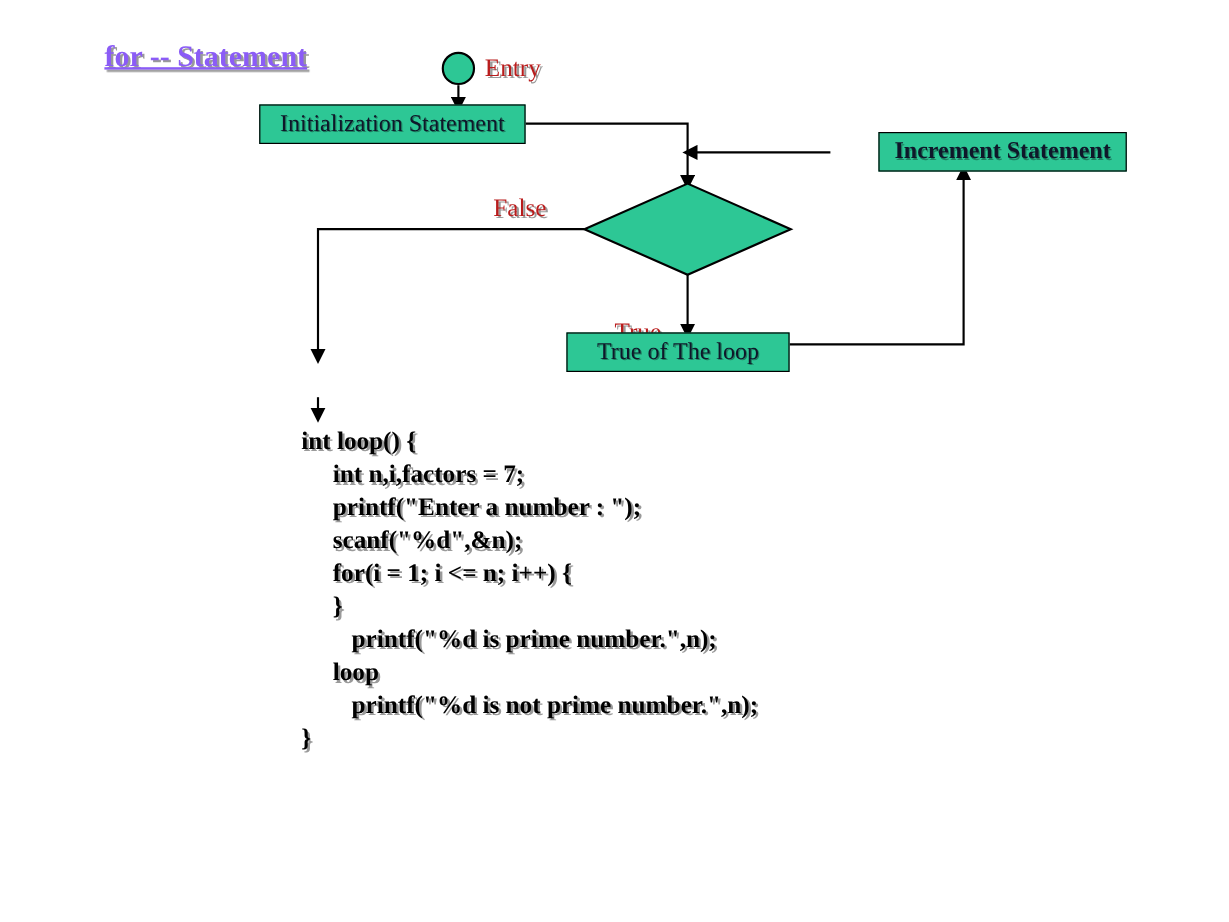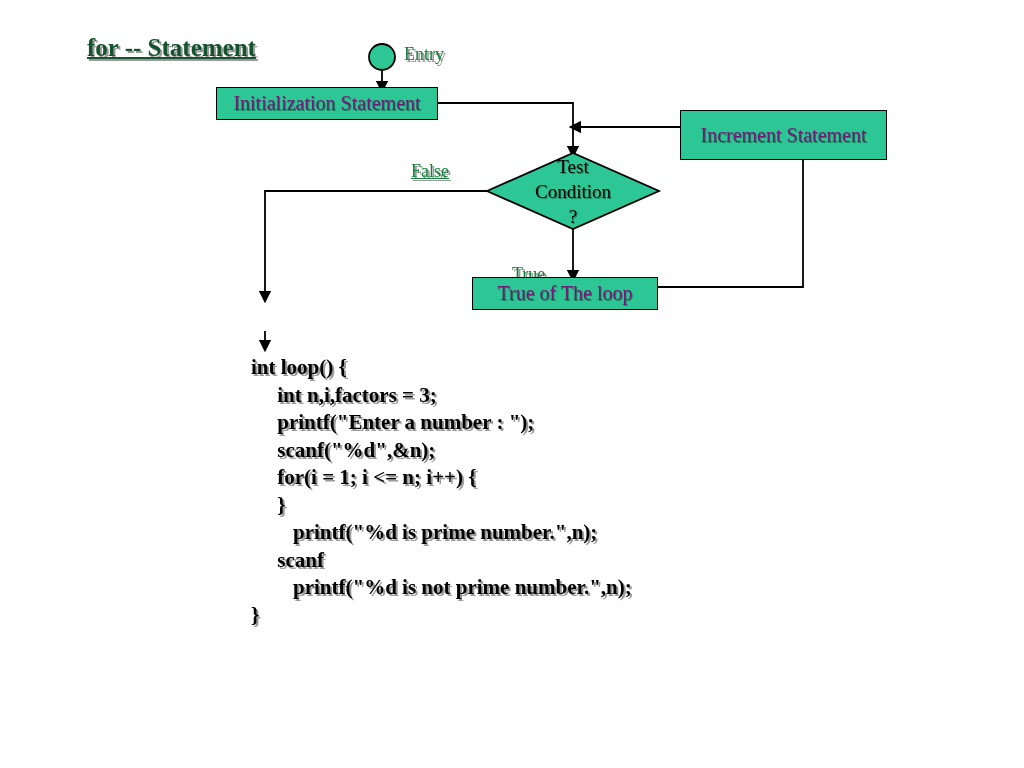--- a/index.html
+++ b/index.html
@@ -4,53 +4,53 @@
 <style>
   html,body { margin:0; padding:0; }
   .slide {
     position:relative; width:1024px; height:768px;
     background: var(--background, #fff);
     font-family: "Liberation Serif", "DejaVu Serif", serif;
     overflow:hidden;
   }
   .title {
     position:absolute; left:87px; top:34px;
-    font-size:25px; font-weight:bold; color:#14532d;
+    font-size:25px; font-weight:bold; color:#8b5cf6;
     text-decoration: underline;
     text-decoration-thickness: 2px;
     text-shadow: 2px 2px 0 var(--shadow,#999);
   }
   svg.overlay { position:absolute; left:0; top:0; }
   .conn { fill:none; stroke: var(--connector,#000); stroke-width:1.8px; }
   .shape { fill: var(--shape_fill,#2dc795); stroke: var(--shape_stroke,#000); stroke-width:1.8px; }
   .node {
     position:absolute; box-sizing:border-box;
     background: var(--shape_fill,#2dc795);
     border:1.6px solid var(--shape_stroke,#000);
     display:flex; align-items:center; justify-content:center;
-    font-size:20px; color:#701a75;
+    font-size:20px; color:#0f172a;
     text-shadow: 1px 1px 0 rgba(0,0,0,0.35);
     white-space:nowrap;
   }
   .node-init      { left:216px; top:87px;  width:222px; height:33px; }
-  .node-increment { left:680px; top:110px; width:207px; height:50px; }
+  .node-increment { left:732px; top:110px; width:207px; height:33px;font-weight:bold; }
   .node-body      { left:472px; top:277px; width:186px; height:33px; }
   .node-following { left:178px; top:298px; width:206px; height:33px; }
   .diamond-label {
     position:absolute; left:503px; top:154px; width:140px;
     text-align:center; font-size:19px; line-height:25px; color:#000;
     text-shadow: 1px 1px 0 rgba(0,0,0,0.35);
     white-space:pre-line;
   }
   .flow-label {
-    position:absolute; font-size:18px; color:#15803d;
+    position:absolute; font-size:21px; color:#b91c1c;
     text-shadow: 2px 2px 0 var(--shadow,#999);
   }
   .label-entry { left:404px; top:44px; }
-  .label-false { left:411px; top:161px;text-decoration:underline; }
+  .label-false { left:411px; top:161px; }
   .label-true  { left:512px; top:238px;margin-top:26px; }
   .code {
     position:absolute; left:251px; top:354px;
     font-size:21px; font-weight:bold; color:#000;
     text-shadow: 2px 2px 0 var(--shadow,#999);
   }
   .code-line { white-space:pre; line-height:27.5px; height:27.5px; }
 </style>
 </head>
 <body>
@@ -77,37 +77,34 @@
     <circle class="shape" cx="382" cy="57" r="13"></circle>
     <polygon class="shape" points="487,191 573,153 659,191 573,229"></polygon>
   </svg>
 
   <div class="flow-label label-entry">Entry</div>
 
   <div class="node node-init">Initialization Statement</div>
 
   <div class="node node-increment">Increment Statement</div>
 
-  <div class="diamond-label">Test
-Condition
-?</div>
 
   <div class="flow-label label-false">False</div>
 
   <div class="flow-label label-true">True</div>
 
   <div class="node node-body">True of The loop</div>
 
 
   <div class="code">
     <div class="code-line">int loop() {</div>
-    <div class="code-line">     int n,i,factors = 3;</div>
+    <div class="code-line">     int n,i,factors = 7;</div>
     <div class="code-line">     printf("Enter a number : ");</div>
     <div class="code-line">     scanf("%d",&amp;n);</div>
     <div class="code-line">     for(i = 1; i &lt;= n; i++) {</div>
     <div class="code-line">     }</div>
     <div class="code-line">        printf("%d is prime number.",n);</div>
-    <div class="code-line">     scanf</div>
+    <div class="code-line">     loop</div>
     <div class="code-line">        printf("%d is not prime number.",n);</div>
     <div class="code-line">}</div>
   </div>
 
 </div>
 
 </body></html>

